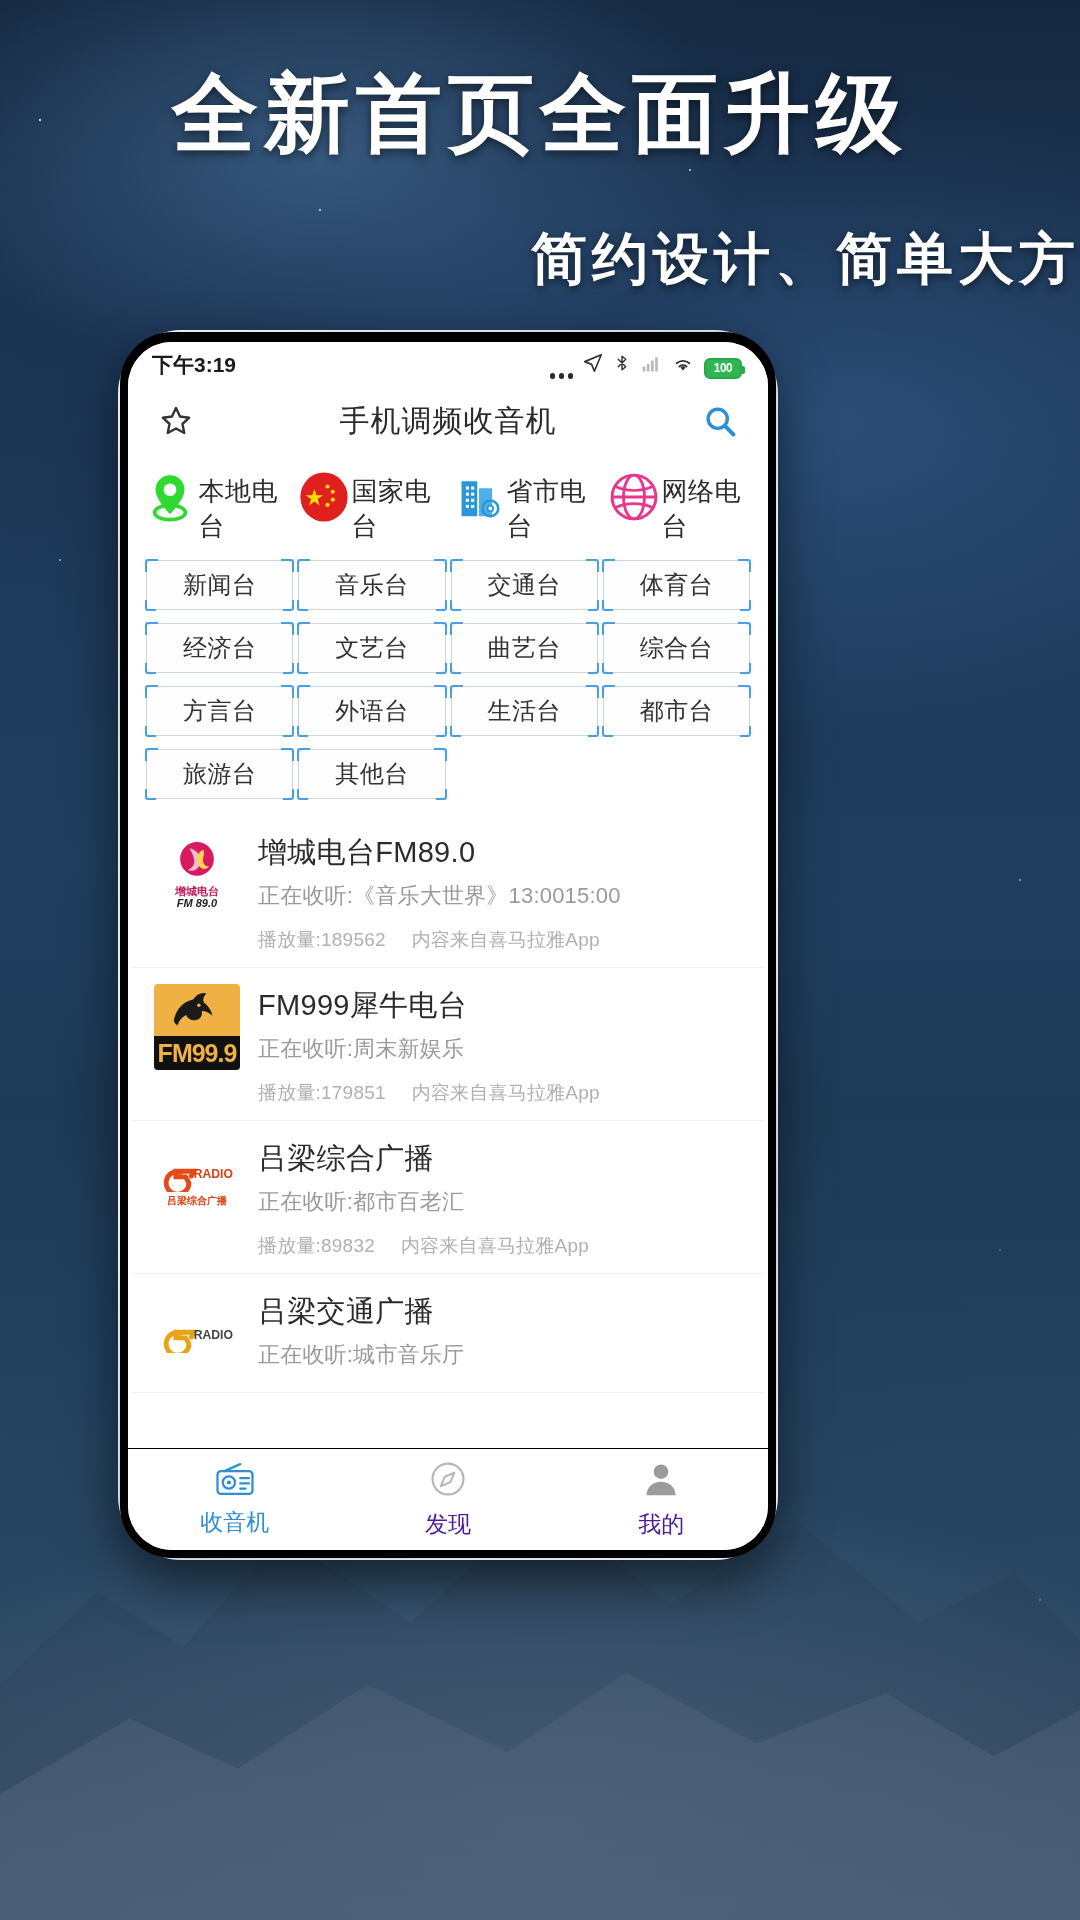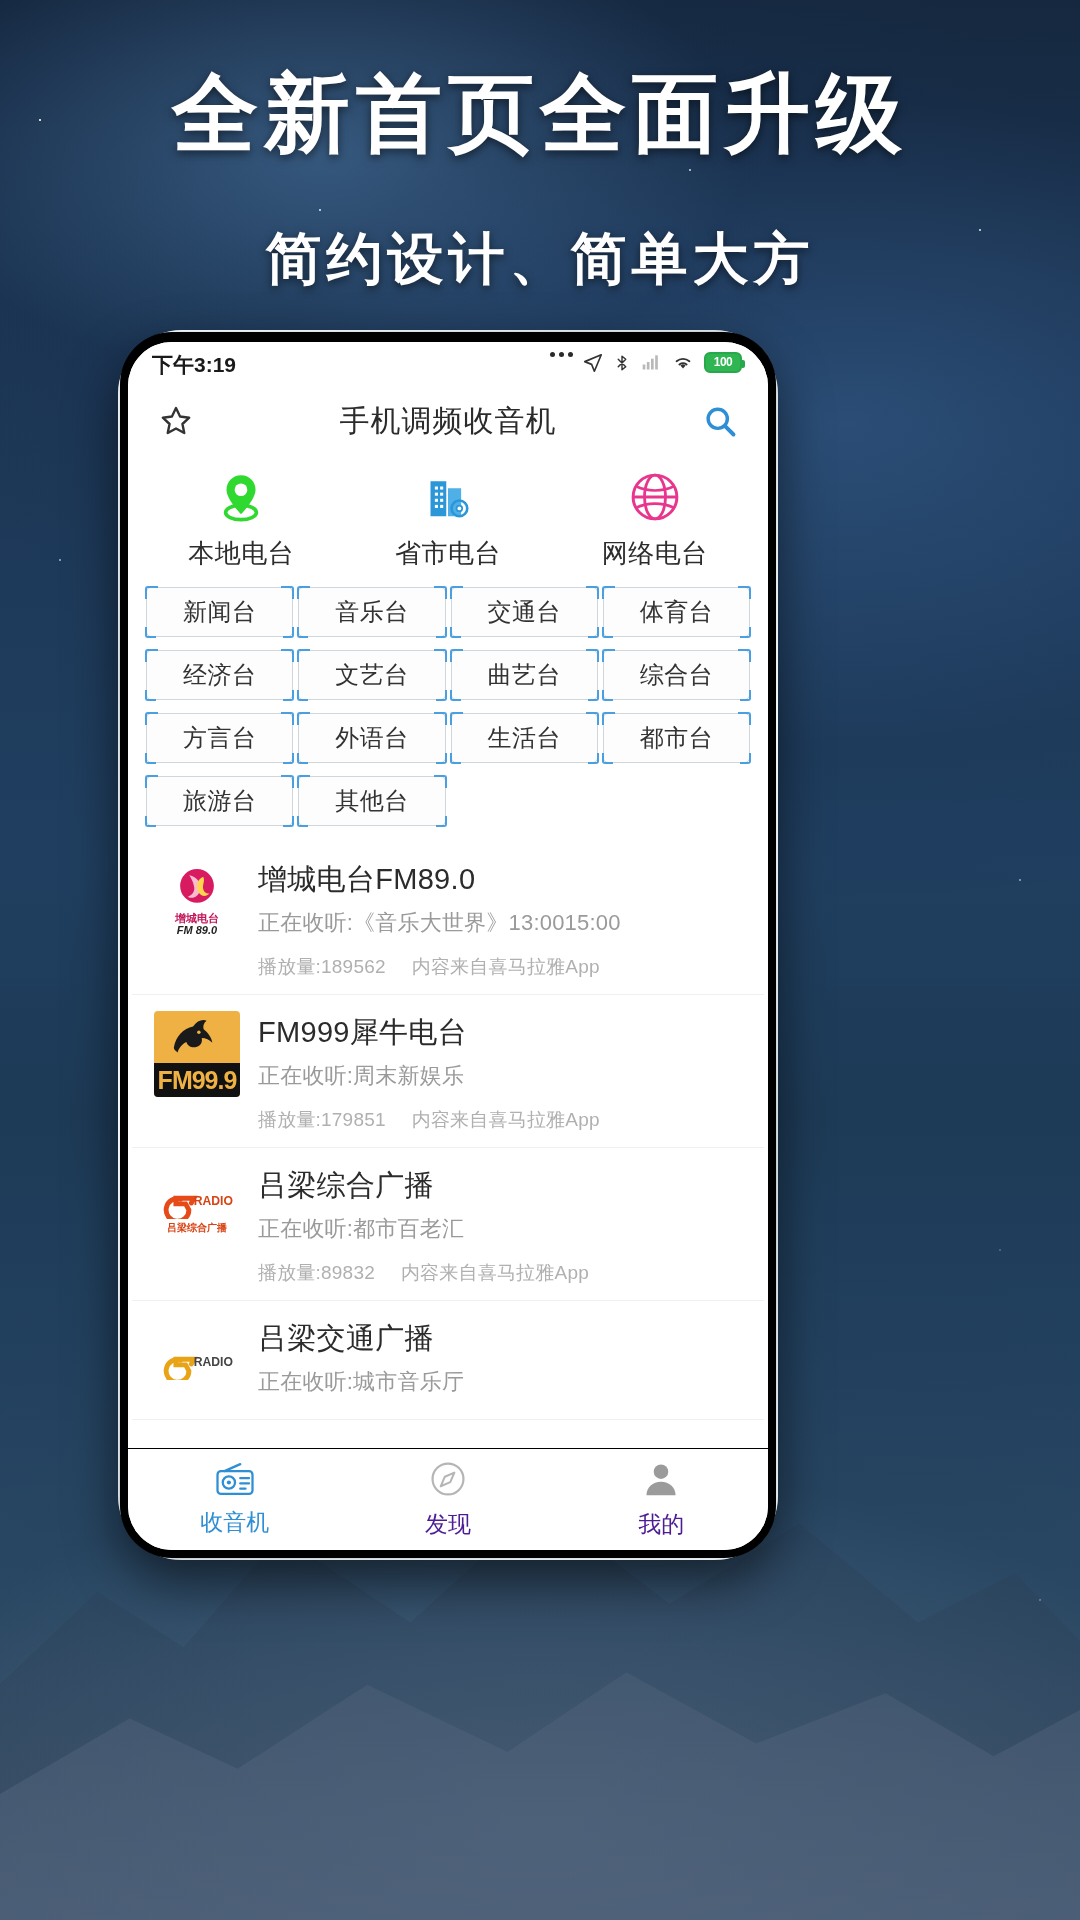--- a/index.html
+++ b/index.html
@@ -86,20 +86,21 @@
     position: absolute; left: 0; right: 0; top: 222px;
     text-align: center; z-index: 5;
   }
   .subhead {
     font-family: "DejaVu Serif", "Liberation Serif", serif;
     font-weight: 700;
     font-size: 56px;
     letter-spacing: 5px;
     color: #ffffff;
     text-shadow: 0 3px 9px rgba(0,0,0,.55);
+    text-align: right;
   }
 
   
   #phone {
     position: absolute;
     left: 118px; top: 330px;
     width: 660px; height: 1230px;
     border-radius: 64px;
     background: linear-gradient(150deg, #e9eef0 0%, #c9d2d6 22%, #f2f5f6 48%, #c4ccd1 76%, #e4eaec 100%);
     padding: 2px;
@@ -127,21 +128,21 @@
   .statusbar {
     height: 46px;
     flex: 0 0 46px;
     display: flex; align-items: center; justify-content: space-between;
     padding: 0 26px 0 24px;
     background: #fff;
     font-size: 21px;
     color: #1a1a1a;
     font-weight: 600;
   }
-  .sb-right { display: flex; align-items: flex-start; gap: 9px; }
+  .sb-right { display: flex; align-items: flex-end; gap: 9px; }
   .dots { display: flex; gap: 3.5px; align-items: center; }
   .dots i { width: 5.5px; height: 5.5px; border-radius: 50%; background: #2a2a2a; display: block; }
   .sb-icon { display: block; }
   .batt {
     width: 38px; height: 21px; border: 2.5px solid #27a84a; border-radius: 6px;
     position: relative; display: flex; align-items: center; justify-content: center;
     background: #2fb551;
   }
   .batt:after {
     content: ""; position: absolute; right: -5px; top: 6px;
@@ -161,21 +162,21 @@
     position: absolute; left: 0; right: 0; text-align: center; pointer-events: none;
   }
   .icon-btn { width: 44px; height: 44px; display: flex; align-items: center; justify-content: center; position: relative; z-index: 2; cursor: pointer; }
 
   
   .cats {
     display: flex; justify-content: space-around; align-items: flex-start;
     padding: 12px 10px 10px;
     background: #fff;
   }
-  .cat { display: flex; flex-direction: column; align-items: center; width: 150px; cursor: pointer; }
+  .cat { display: flex; flex-direction: row; width: 150px; cursor: pointer; }
   .cat-ico { width: 62px; height: 62px; display: flex; align-items: center; justify-content: center; }
   .cat-label { margin-top: 8px; font-size: 26px; color: #2d2d2d; letter-spacing: .5px; }
 
   
   .tags {
     display: grid; grid-template-columns: repeat(4, 1fr);
     gap: 13px 5px;
     padding: 6px 18px 16px;
     background: #fff;
   }
@@ -312,20 +313,33 @@
         <div class="cat-ico">
           <svg width="58" height="58" viewBox="0 0 64 64">
             <ellipse cx="32" cy="49" rx="17" ry="8" fill="none" stroke="#2fd92f" stroke-width="4"></ellipse>
             <path d="M32 8c-9 0-16 7-16 16 0 11 16 27 16 27s16-16 16-27c0-9-7-16-16-16z" fill="#2fd92f"></path>
             <circle cx="32" cy="24" r="7" fill="#fff"></circle>
           </svg>
         </div>
         <div class="cat-label">本地电台</div>
       </div>
 
+      <div class="cat">
+        <div class="cat-ico">
+          <svg width="56" height="56" viewBox="0 0 64 64">
+            <ellipse cx="32" cy="32" rx="27" ry="28" fill="#e01f1f"></ellipse>
+            <path d="M20 22l2.6 7.6 7.9-.1-6.5 4.6 2.4 7.6-6.4-4.8-6.4 4.8 2.4-7.6-6.5-4.6 7.9.1z" fill="#ffde00" transform="translate(2,2) scale(.95)"></path>
+            <circle cx="36" cy="20" r="2.4" fill="#ffde00"></circle>
+            <circle cx="42" cy="26" r="2.4" fill="#ffde00"></circle>
+            <circle cx="42" cy="35" r="2.4" fill="#ffde00"></circle>
+            <circle cx="36" cy="41" r="2.4" fill="#ffde00"></circle>
+          </svg>
+        </div>
+        <div class="cat-label">国家电台</div>
+      </div>
 
       <div class="cat">
         <div class="cat-ico">
           <svg width="56" height="56" viewBox="0 0 64 64">
             <rect x="12" y="14" width="18" height="40" fill="#2b96d8"></rect>
             <rect x="32" y="22" width="15" height="32" fill="#4fb0e8"></rect>
             <rect x="17" y="20" width="3.5" height="3.5" fill="#fff"></rect>
                 <rect x="23" y="20" width="3.5" height="3.5" fill="#fff"></rect>
             <rect x="17" y="27" width="3.5" height="3.5" fill="#fff"></rect>
                 <rect x="23" y="27" width="3.5" height="3.5" fill="#fff"></rect>

